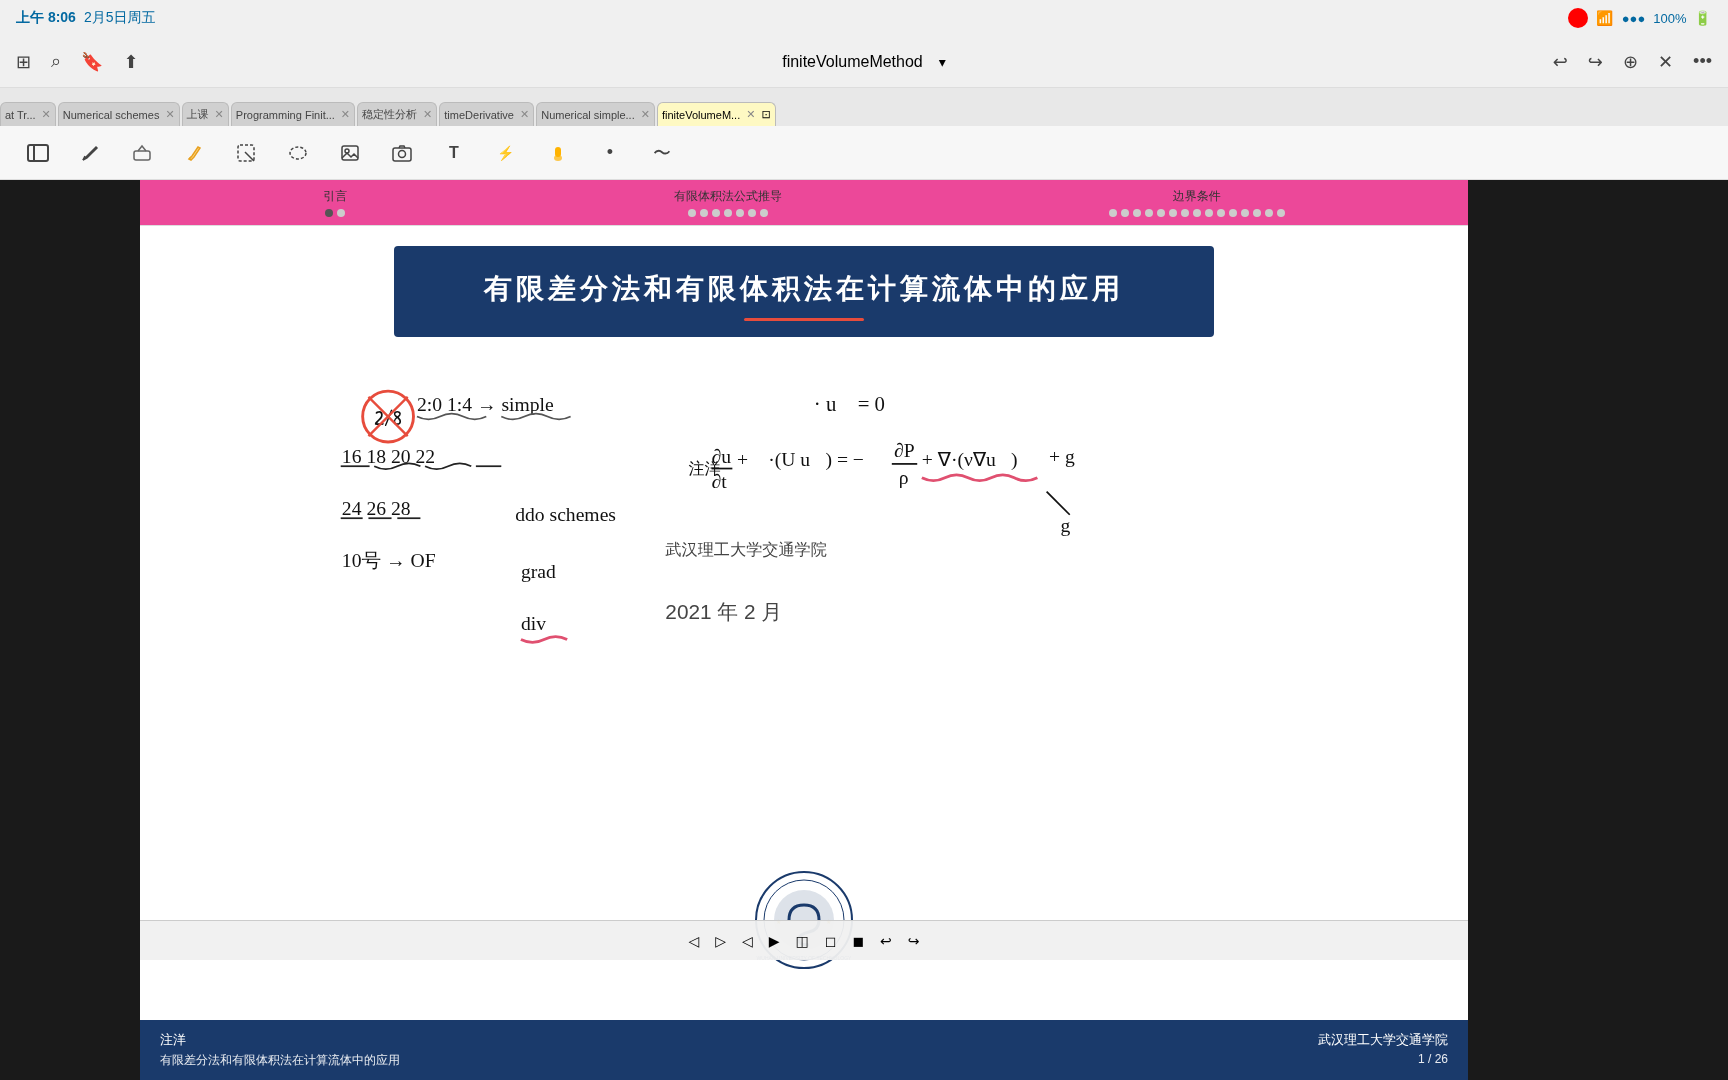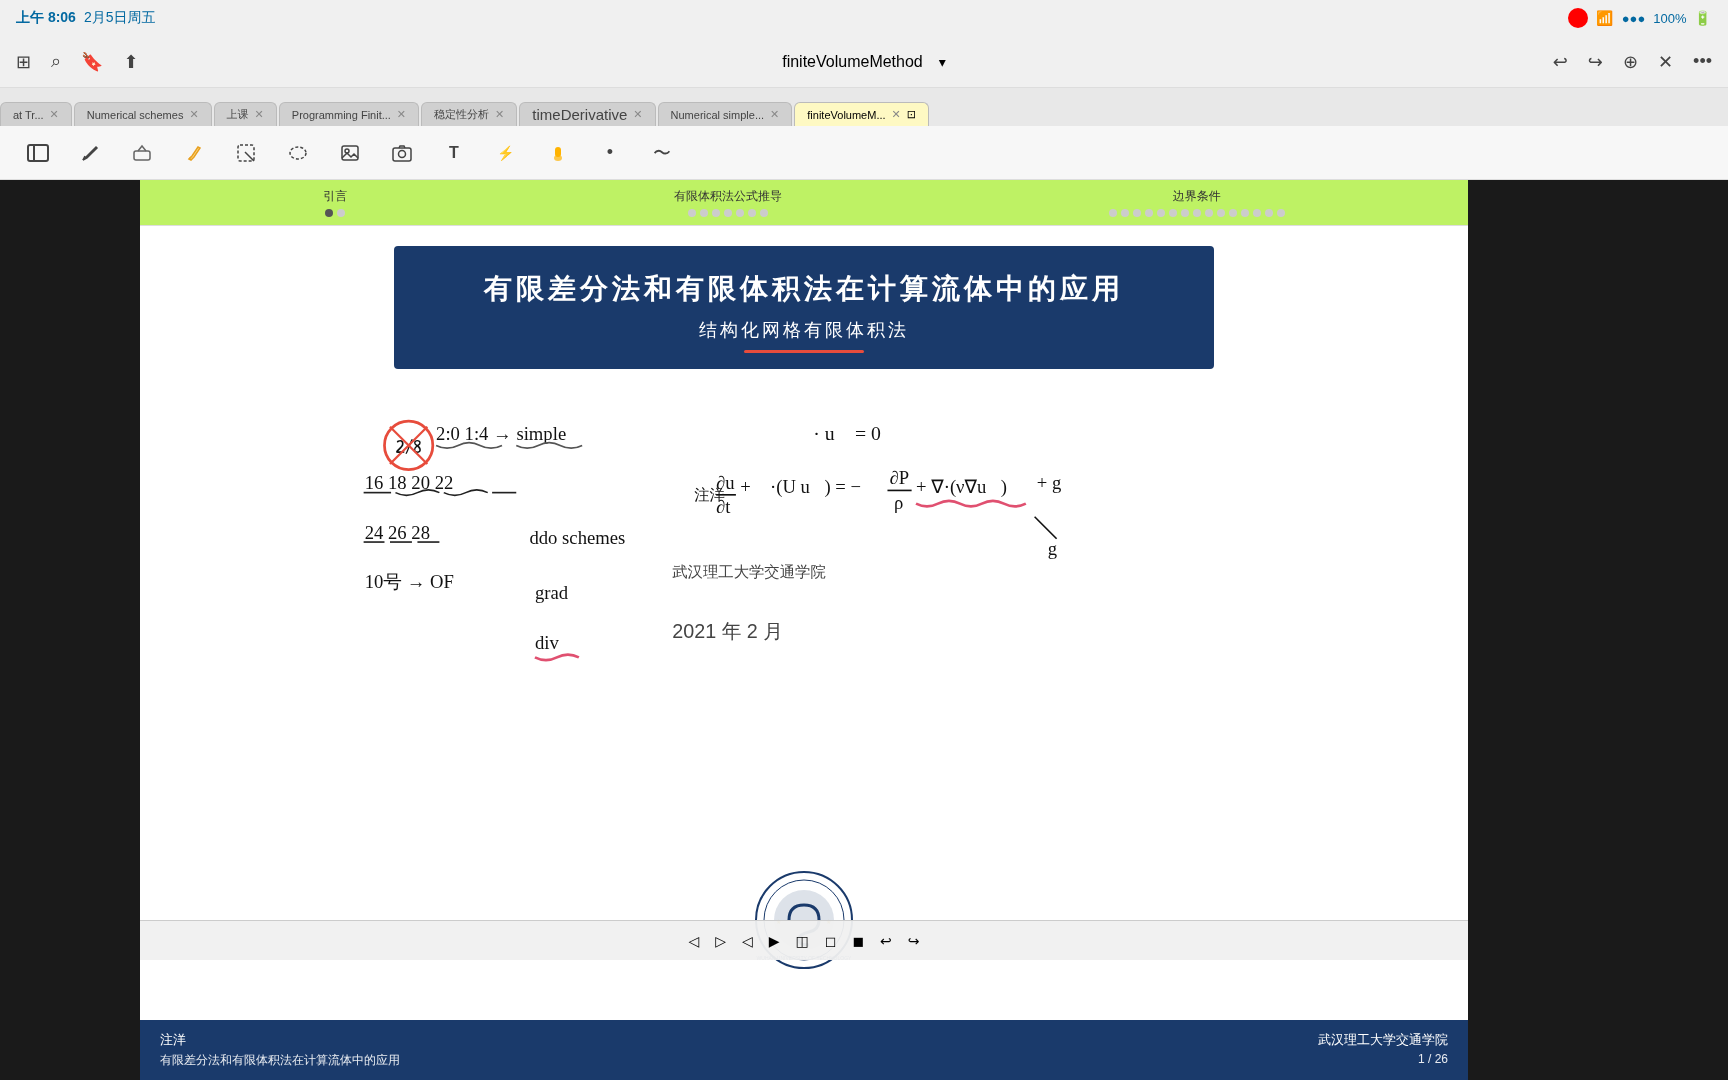--- a/index.html
+++ b/index.html
@@ -79,21 +79,21 @@
       height: 38px;
       background: #e8e8e8;
       display: flex;
       align-items: flex-end;
       z-index: 100;
       overflow: hidden;
     }
     .tab {
       display: flex;
       align-items: center;
-      padding: 6px 12px;
+      padding: 6px 4px;
       height: 24px;
       background: #d0d0d0;
       border-radius: 6px 6px 0 0;
       font-size: 12px;
       color: #444;
       gap: 6px;
       cursor: pointer;
       white-space: nowrap;
       margin-right: 2px;
       border: 1px solid #bbb;
@@ -168,21 +168,21 @@
       background: white;
       margin: 0;
       overflow: hidden;
     }
 
     
     .slide-nav {
       position: absolute;
       top: 0; left: 0; right: 0;
       height: 46px;
-      background: #bef264;
+      background: #ec4899;
       display: flex;
       align-items: center;
       justify-content: space-around;
       border-bottom: 1px solid #ddd;
       padding: 0 20px;
     }
     .slide-section {
       display: flex;
       flex-direction: column;
       align-items: center;
@@ -346,21 +346,21 @@
   </div>
   <div class="tab">
     <span style="font-size:11px;">Programming Finit...</span>
     <span class="tab-close">✕</span>
   </div>
   <div class="tab">
     <span style="font-size:11px;">稳定性分析</span>
     <span class="tab-close">✕</span>
   </div>
   <div class="tab">
-    <span style="font-size:15px;">timeDerivative</span>
+    <span style="font-size:11px;">timeDerivative</span>
     <span class="tab-close">✕</span>
   </div>
   <div class="tab">
     <span style="font-size:11px;">Numerical simple...</span>
     <span class="tab-close">✕</span>
   </div>
   <div class="tab active">
     <span style="font-size:11px;">finiteVolumeM...</span>
     <span class="tab-close">✕</span>
     <span style="font-size:11px;">⊡</span>
@@ -474,21 +474,20 @@
             <div class="slide-dot"></div>
             <div class="slide-dot"></div>
           </div>
         </div>
       </div>
 
       <div class="slide-content">
 
         <div class="slide-title-banner">
           <div class="slide-title-main">有限差分法和有限体积法在计算流体中的应用</div>
-          <div class="slide-title-sub">结构化网格有限体积法</div>
           <div class="slide-title-underline"></div>
         </div>
 
         <div style="width:100%;flex:1;position:relative;">
 
           <svg class="handwriting-svg" viewBox="0 0 900 560" xmlns="http://www.w3.org/2000/svg">
 
             <circle cx="90" cy="55" r="22" fill="none" stroke="#e74c3c" stroke-width="2.5"></circle>
             <text x="78" y="62" font-family="'Patrick Hand', cursive" font-size="18" fill="#111">2/8</text>
 

